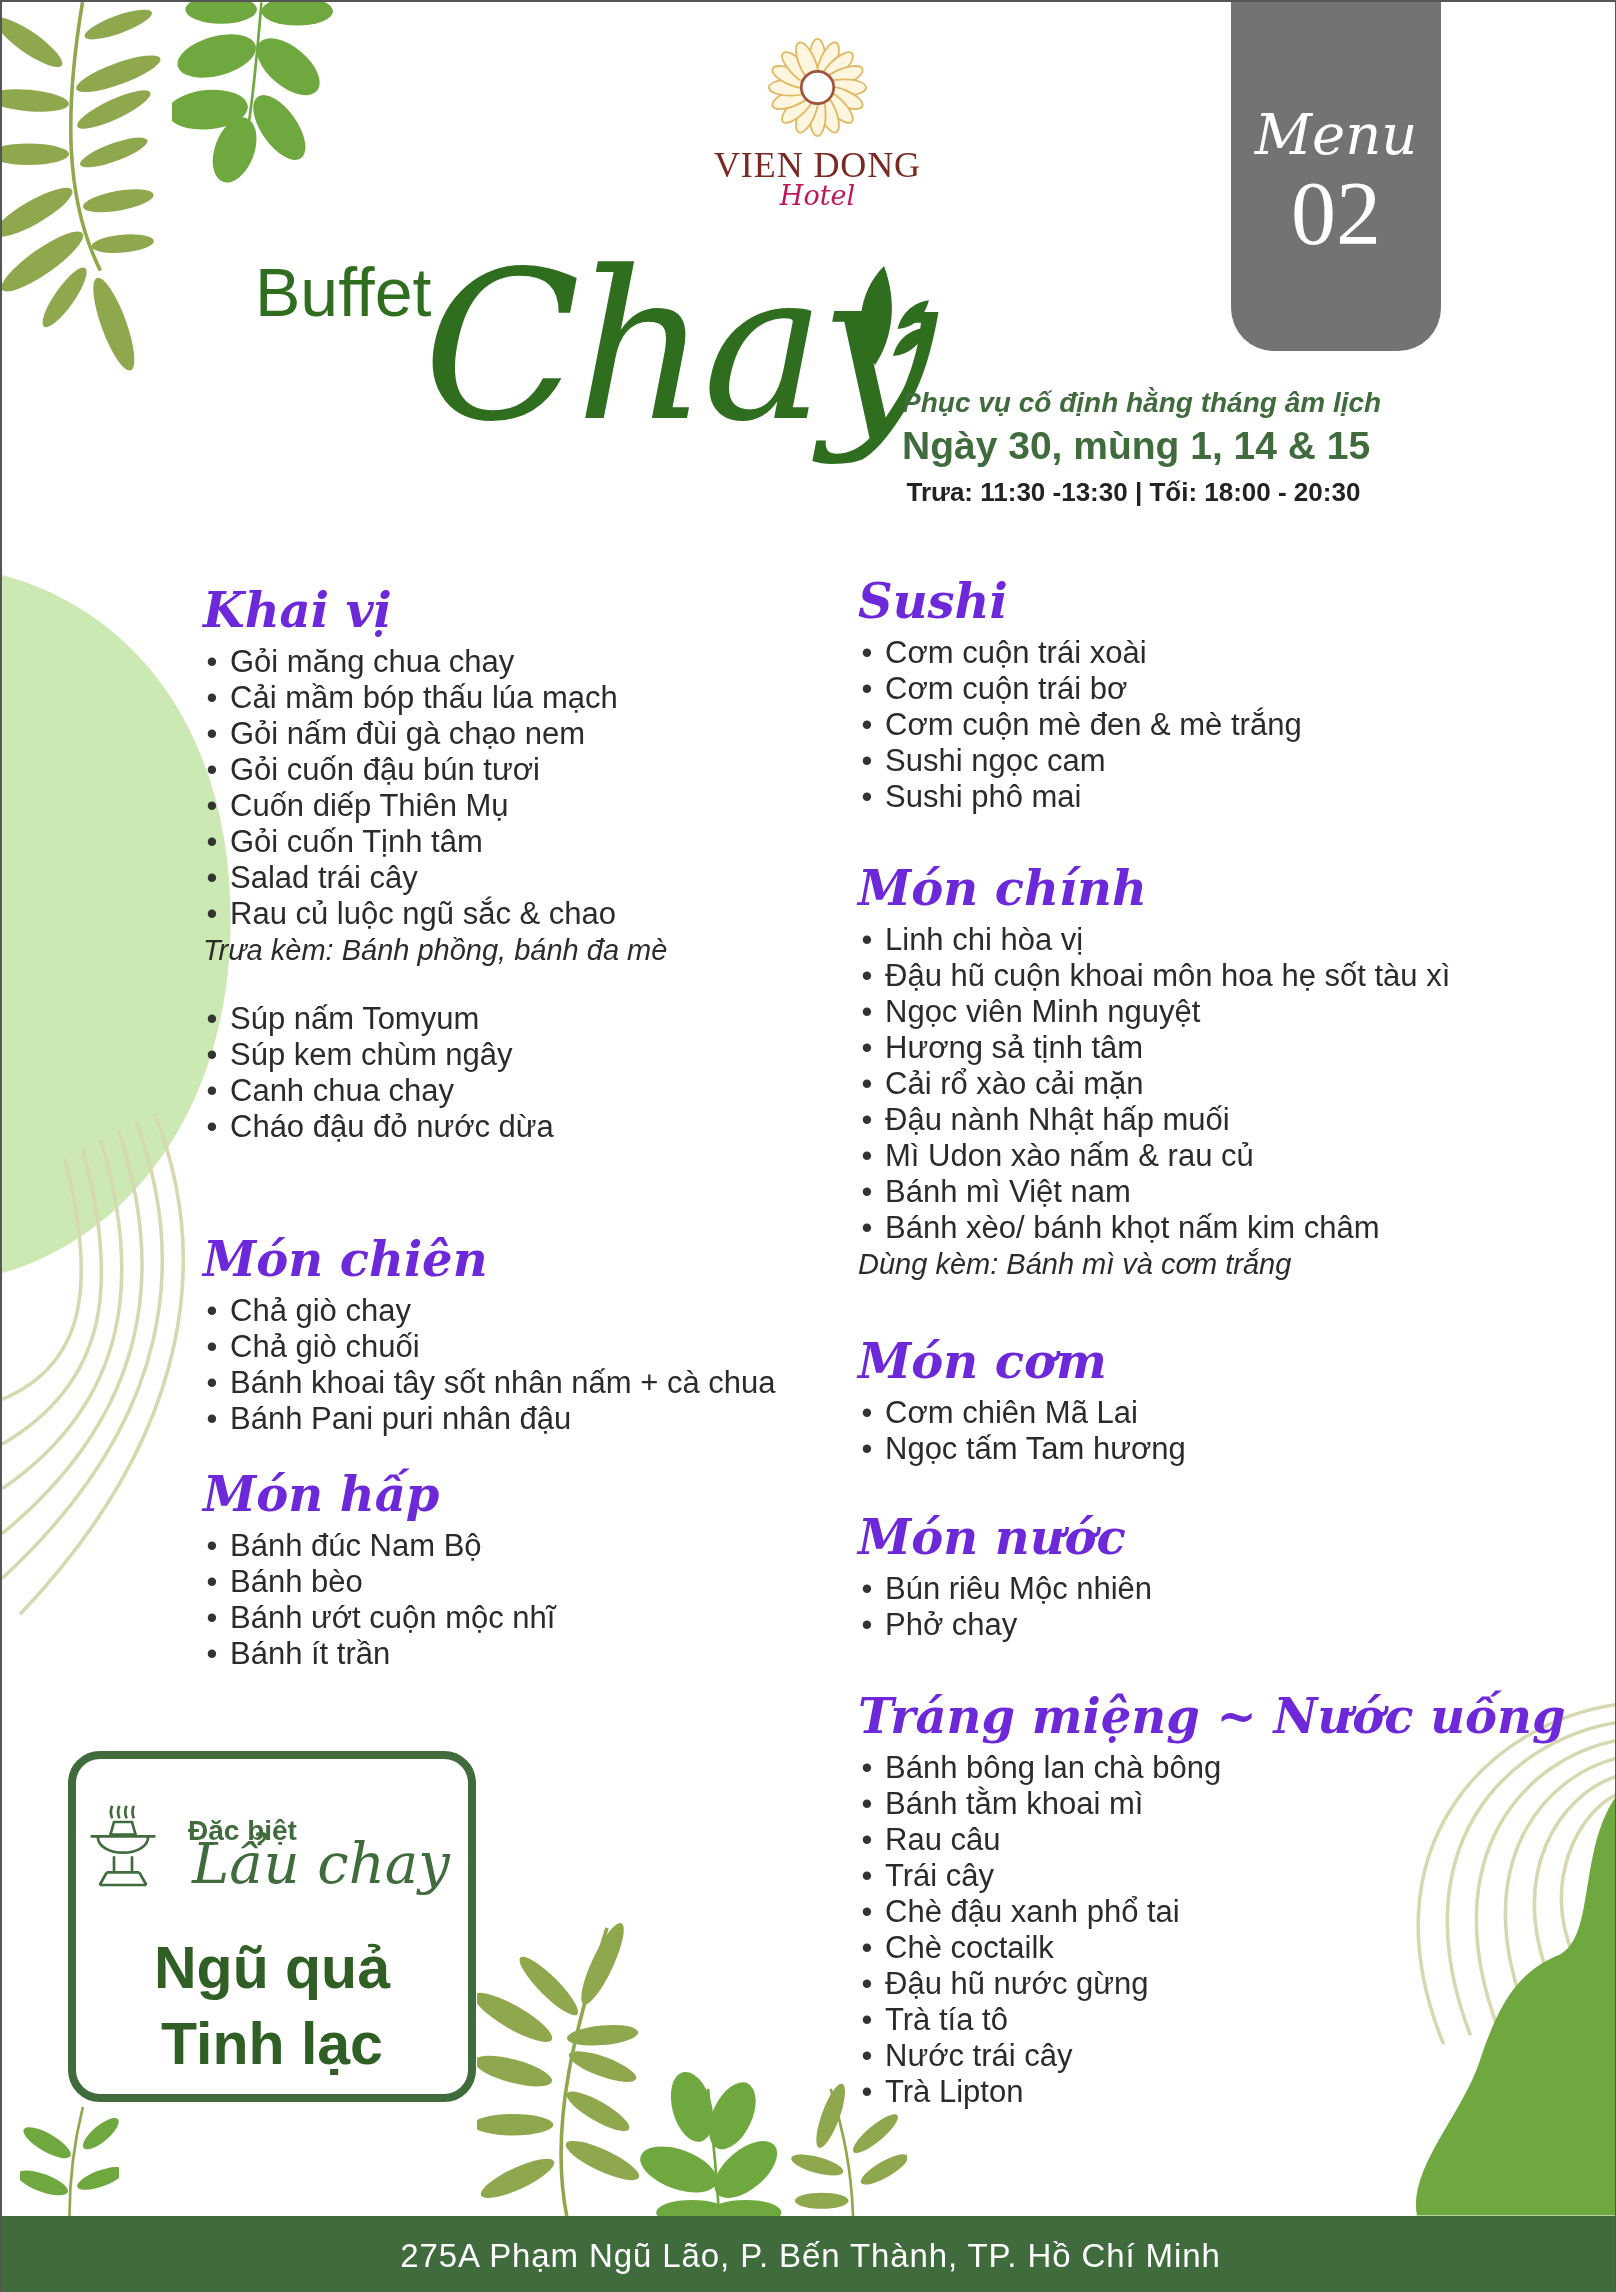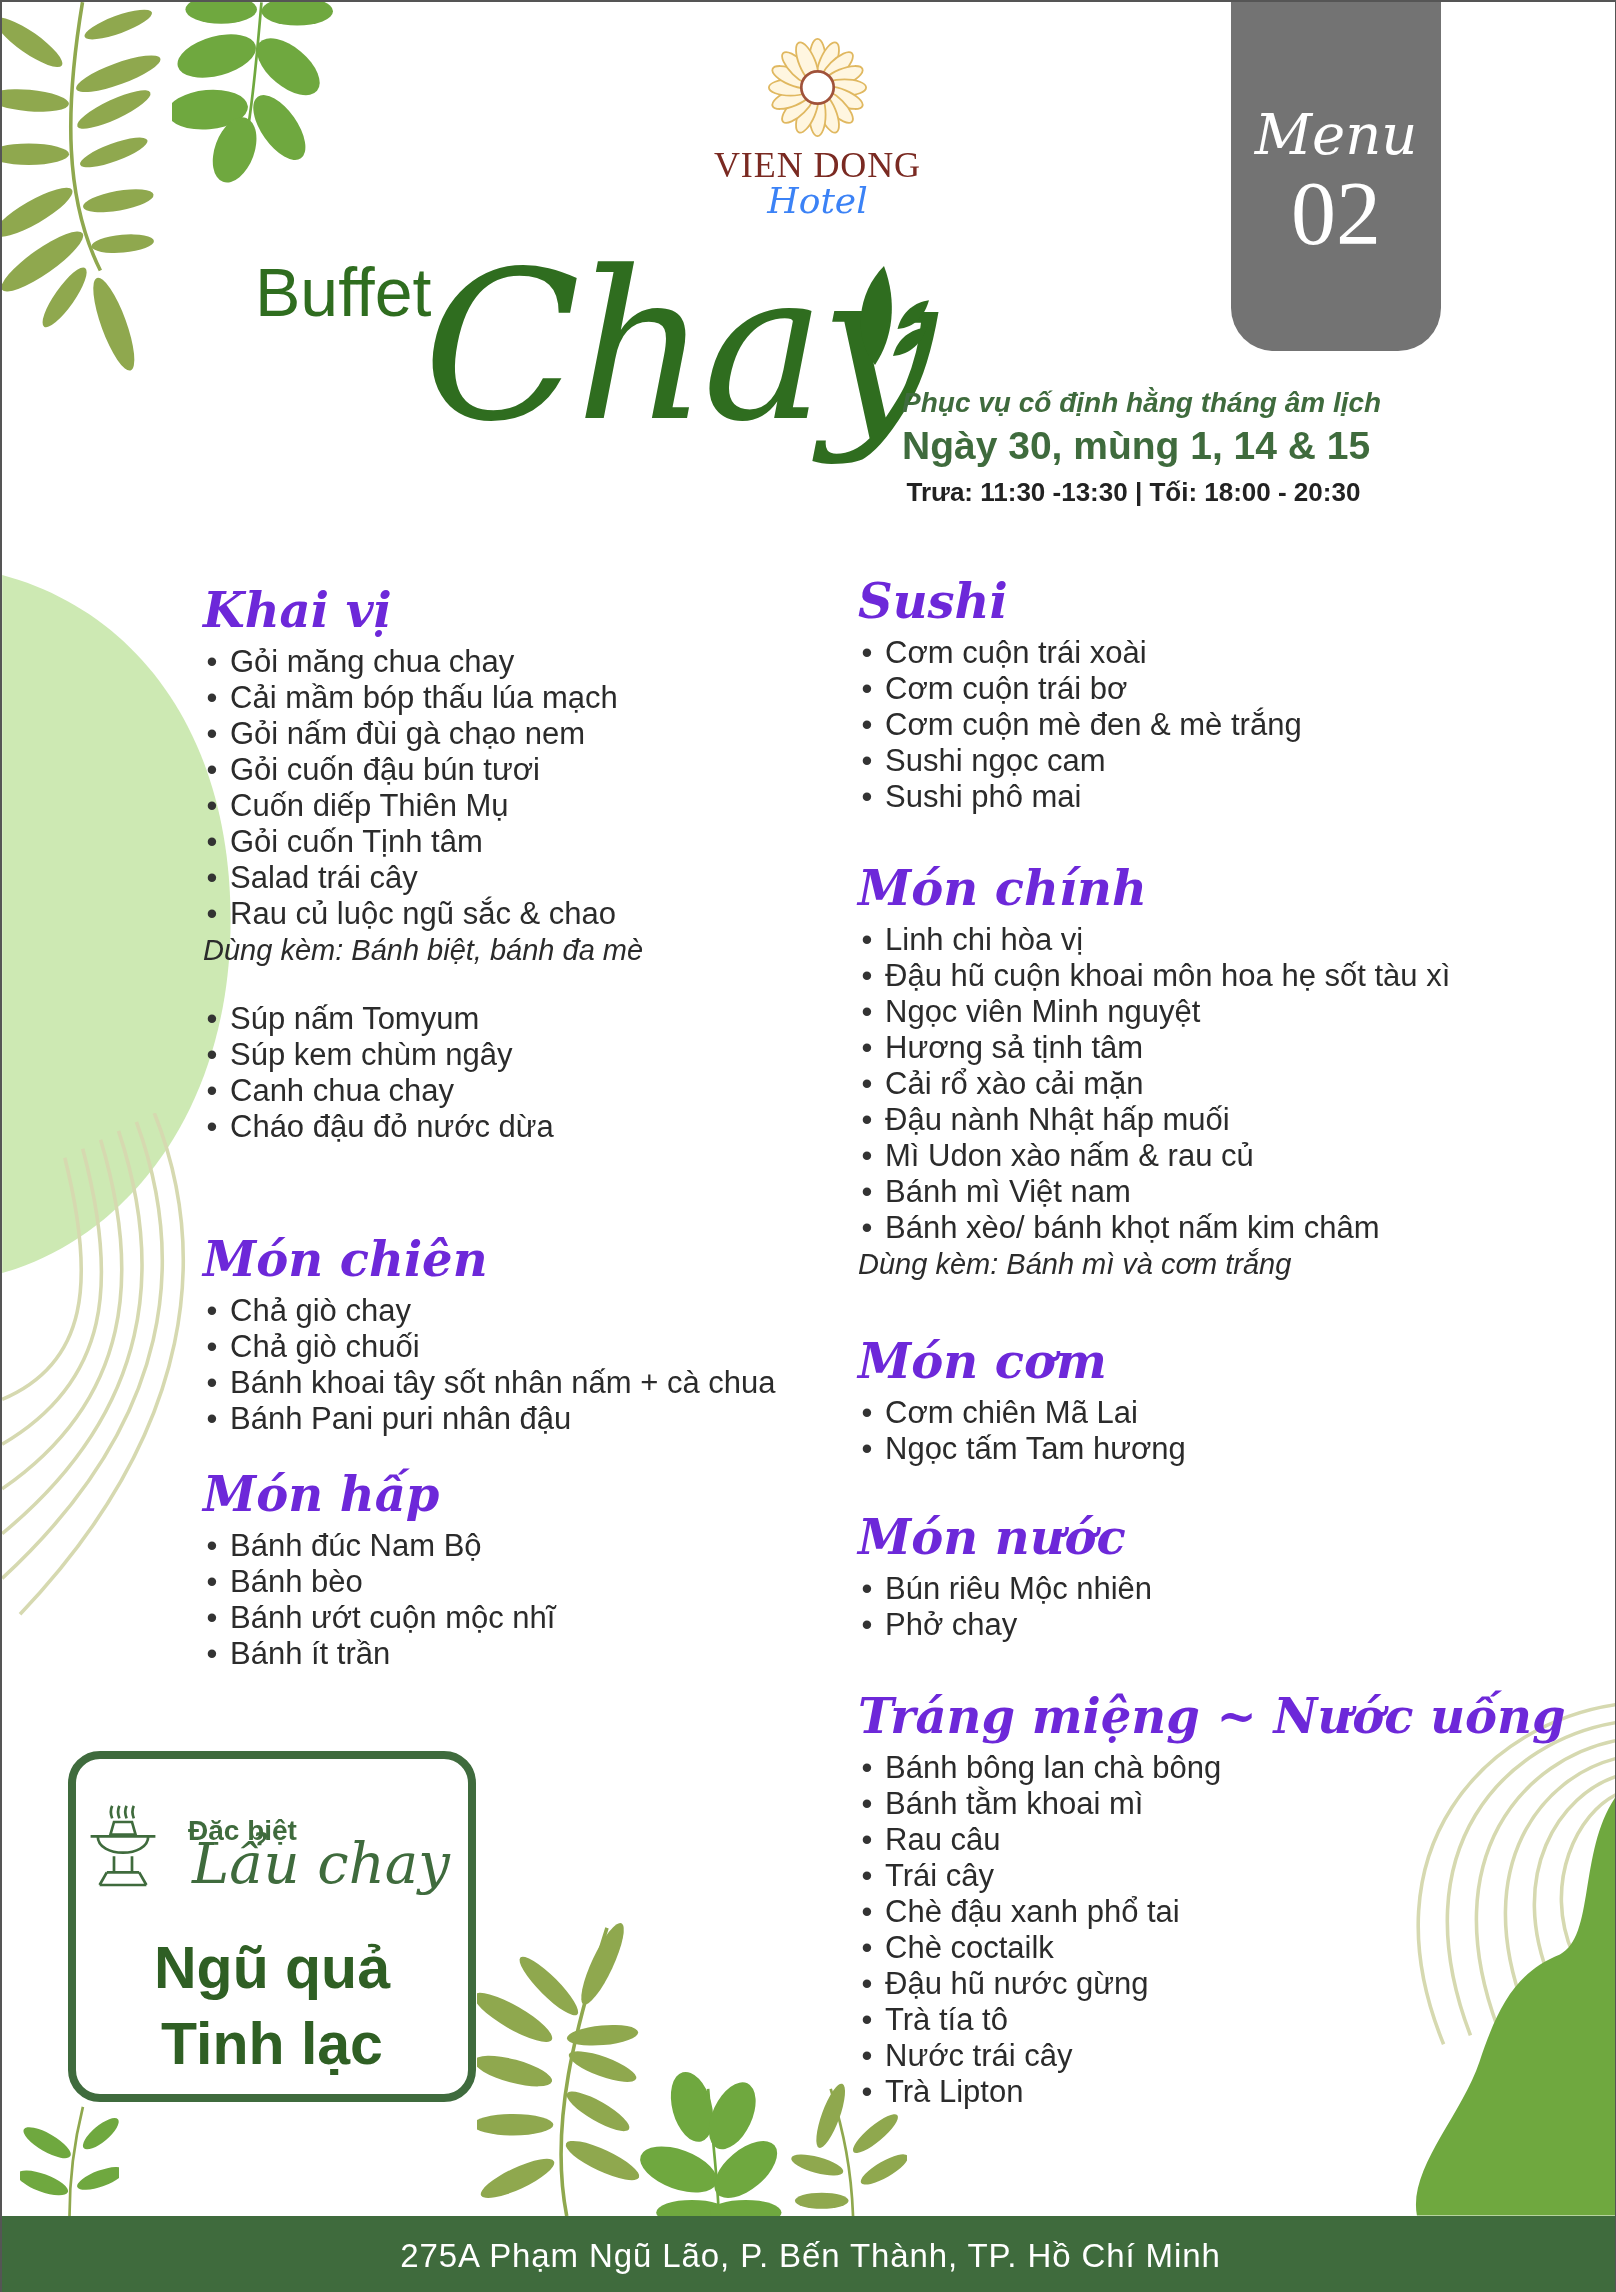--- a/index.html
+++ b/index.html
@@ -1,21 +1,21 @@
 <!DOCTYPE html>
 <html style="font-size:14.3px"><head>
   <meta charset="utf-8">
   <style>
     html, body { margin: 0; padding: 0; }
     body { width: 1617px; height: 2293px; position: relative; overflow: hidden; background: #ffffff; font-family: "Liberation Sans", sans-serif; }
     .page { position: absolute; left: 0; top: 0; width: 1617px; height: 2293px; border-left: 2.7px solid #555; border-top: 2.7px solid #555; border-right: 2.7px solid #555; box-sizing: border-box; overflow: hidden; }
     .deco { position: absolute; }
     .logo { position: absolute; left: 708px; top: 36px; width: 215px; text-align: center; }
     .logo .brand { font-family: "Liberation Serif", serif; color: #7a2a22; font-size: 36px; letter-spacing: 0.9px; margin-top: 3.6px; }
-    .logo .sub { font-family: "DejaVu Serif", serif; font-style: italic; color: #3b82f6; font-size: 36px; margin-top: -5.4px; }
+    .logo .sub { font-family: "DejaVu Serif", serif; font-style: italic; color: #be185d; font-size: 27px; margin-top: -5.4px; }
     .menu-tab { position: absolute; left: 1229px; top: 0; width: 210px; height: 349px; background: #737373; border-radius: 0 0 43px 43px; color: #fff; text-align: center; }
     .menu-tab .menu-word { font-family: "DejaVu Serif", serif; font-style: italic; font-size: 56px; margin-top: 100px; }
     .menu-tab .menu-num { font-family: "Liberation Serif", serif; font-size: 90px; margin-top: -5.4px; }
     .buffet { position: absolute; left: 253px; top: 251px; font-size: 68px; color: #2f6d1f; }
     .chay { position: absolute; left: 421px; top: 242px; font-family: "DejaVu Serif", serif; font-style: italic; font-size: 206px; color: #2f6d1f; line-height: 1; letter-spacing: -5.4px; }
     .serve { position: absolute; left: 900px; top: 385px; color: #3f6b3d; }
     .serve .line1 { font-style: italic; font-weight: bold; font-size: 28px; }
     .serve .line2 { font-weight: bold; font-size: 39px; margin-top: 5.4px; }
     .serve .line3 { font-weight: bold; font-size: 26px; color: #222; margin-top: 9px; margin-left: 4.5px; }
     .section { position: absolute; }
@@ -192,21 +192,21 @@
     <ul class="items">
       <li>Gỏi măng chua chay</li>
       <li>Cải mầm bóp thấu lúa mạch</li>
       <li>Gỏi nấm đùi gà chạo nem</li>
       <li>Gỏi cuốn đậu bún tươi</li>
       <li>Cuốn diếp Thiên Mụ</li>
       <li>Gỏi cuốn Tịnh tâm</li>
       <li>Salad trái cây</li>
       <li>Rau củ luộc ngũ sắc &amp; chao</li>
     </ul>
-    <div class="note">Dùng kèm: Bánh biệt, bánh đa mè</div>
+    <div class="note">Trưa kèm: Bánh phồng, bánh đa mè</div>
   </div>
 
   <div class="section" style="left:201px;top:999px">
     <ul class="items">
       <li>Súp nấm Tomyum</li>
       <li>Súp kem chùm ngây</li>
       <li>Canh chua chay</li>
       <li>Cháo đậu đỏ nước dừa</li>
     </ul>
   </div>

